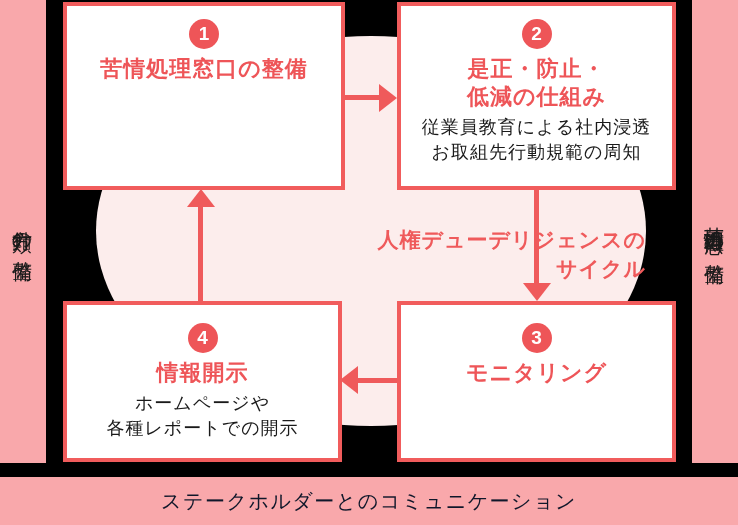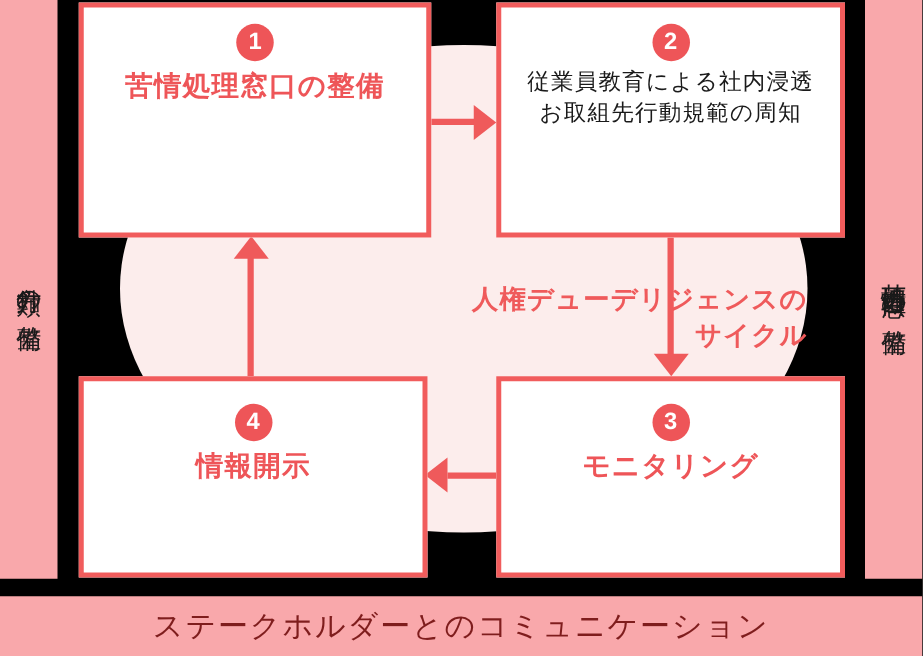--- a/index.html
+++ b/index.html
@@ -10,21 +10,21 @@
   }
   
   .strip{position:absolute;background:#F9A8AB;}
   .strip-left{left:0;top:0;width:46px;height:463px;display:flex;align-items:center;justify-content:center;}
   .strip-right{left:692px;top:0;width:46px;height:463px;display:flex;align-items:center;justify-content:center;}
   .strip-bottom{left:0;top:477px;width:738px;height:48px;display:flex;align-items:center;justify-content:center;}
   .v-text{
     writing-mode:vertical-rl;text-orientation:upright;
     color:#1A1A1A;font-size:20px;letter-spacing:2px;font-weight:500;
   }
-  .h-text{color:#7f1d1d;font-size:24px;letter-spacing:1.5px;}
+  .h-text{color:#0f172a;font-size:20px;letter-spacing:1.5px;}
   
   .ellipse{
     position:absolute;left:96px;top:36px;width:550px;height:390px;
     background:#FCEDEC;border-radius:50%;z-index:1;
   }
   .center-label{
     position:absolute;left:96px;top:225px;width:550px;z-index:2;
     text-align:right;color:#EF5A5B;font-weight:bold;
     font-size:21px;line-height:29px;letter-spacing:1px;white-space:pre-line;
   }
@@ -91,27 +91,31 @@
   <div class="shaft a41s"></div>
   <div class="head a41h"></div>
 
   <div class="step-box box1">
     <div class="num">1</div>
     <div class="step-title">苦情処理窓口の整備</div>
   </div>
 
   <div class="step-box box2">
     <div class="num">2</div>
+    <div class="step-title">是正・防止・
+低減の仕組み</div>
     <div class="step-body">従業員教育による社内浸透
 お取組先行動規範の周知</div>
   </div>
 
   <div class="step-box box3">
     <div class="num">3</div>
     <div class="step-title">モニタリング</div>
   </div>
 
   <div class="step-box box4">
     <div class="num">4</div>
     <div class="step-title">情報開示</div>
+    <div class="step-body">ホームページや
+各種レポートでの開示</div>
   </div>
 
 </div>
 
 </body></html>

